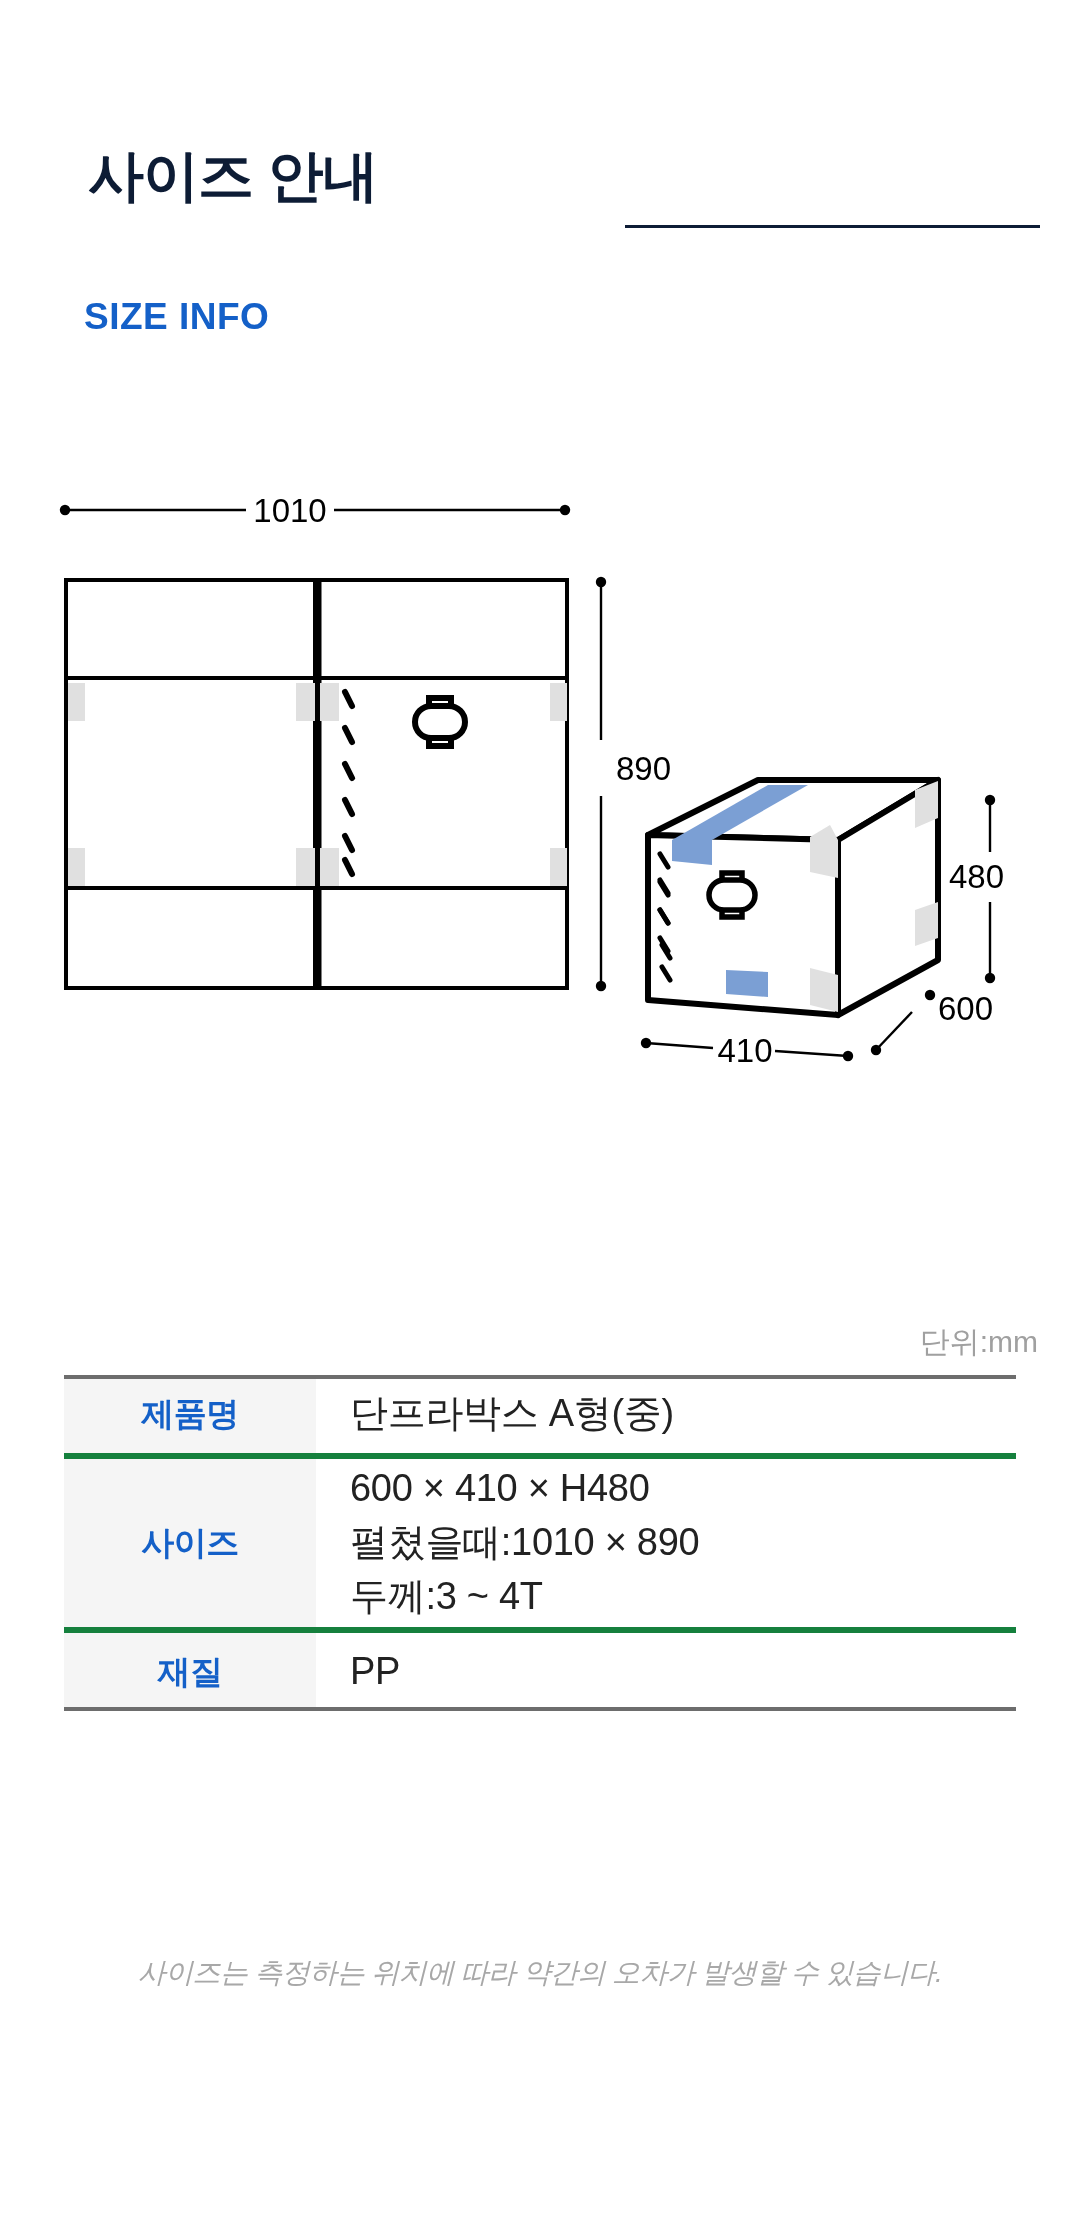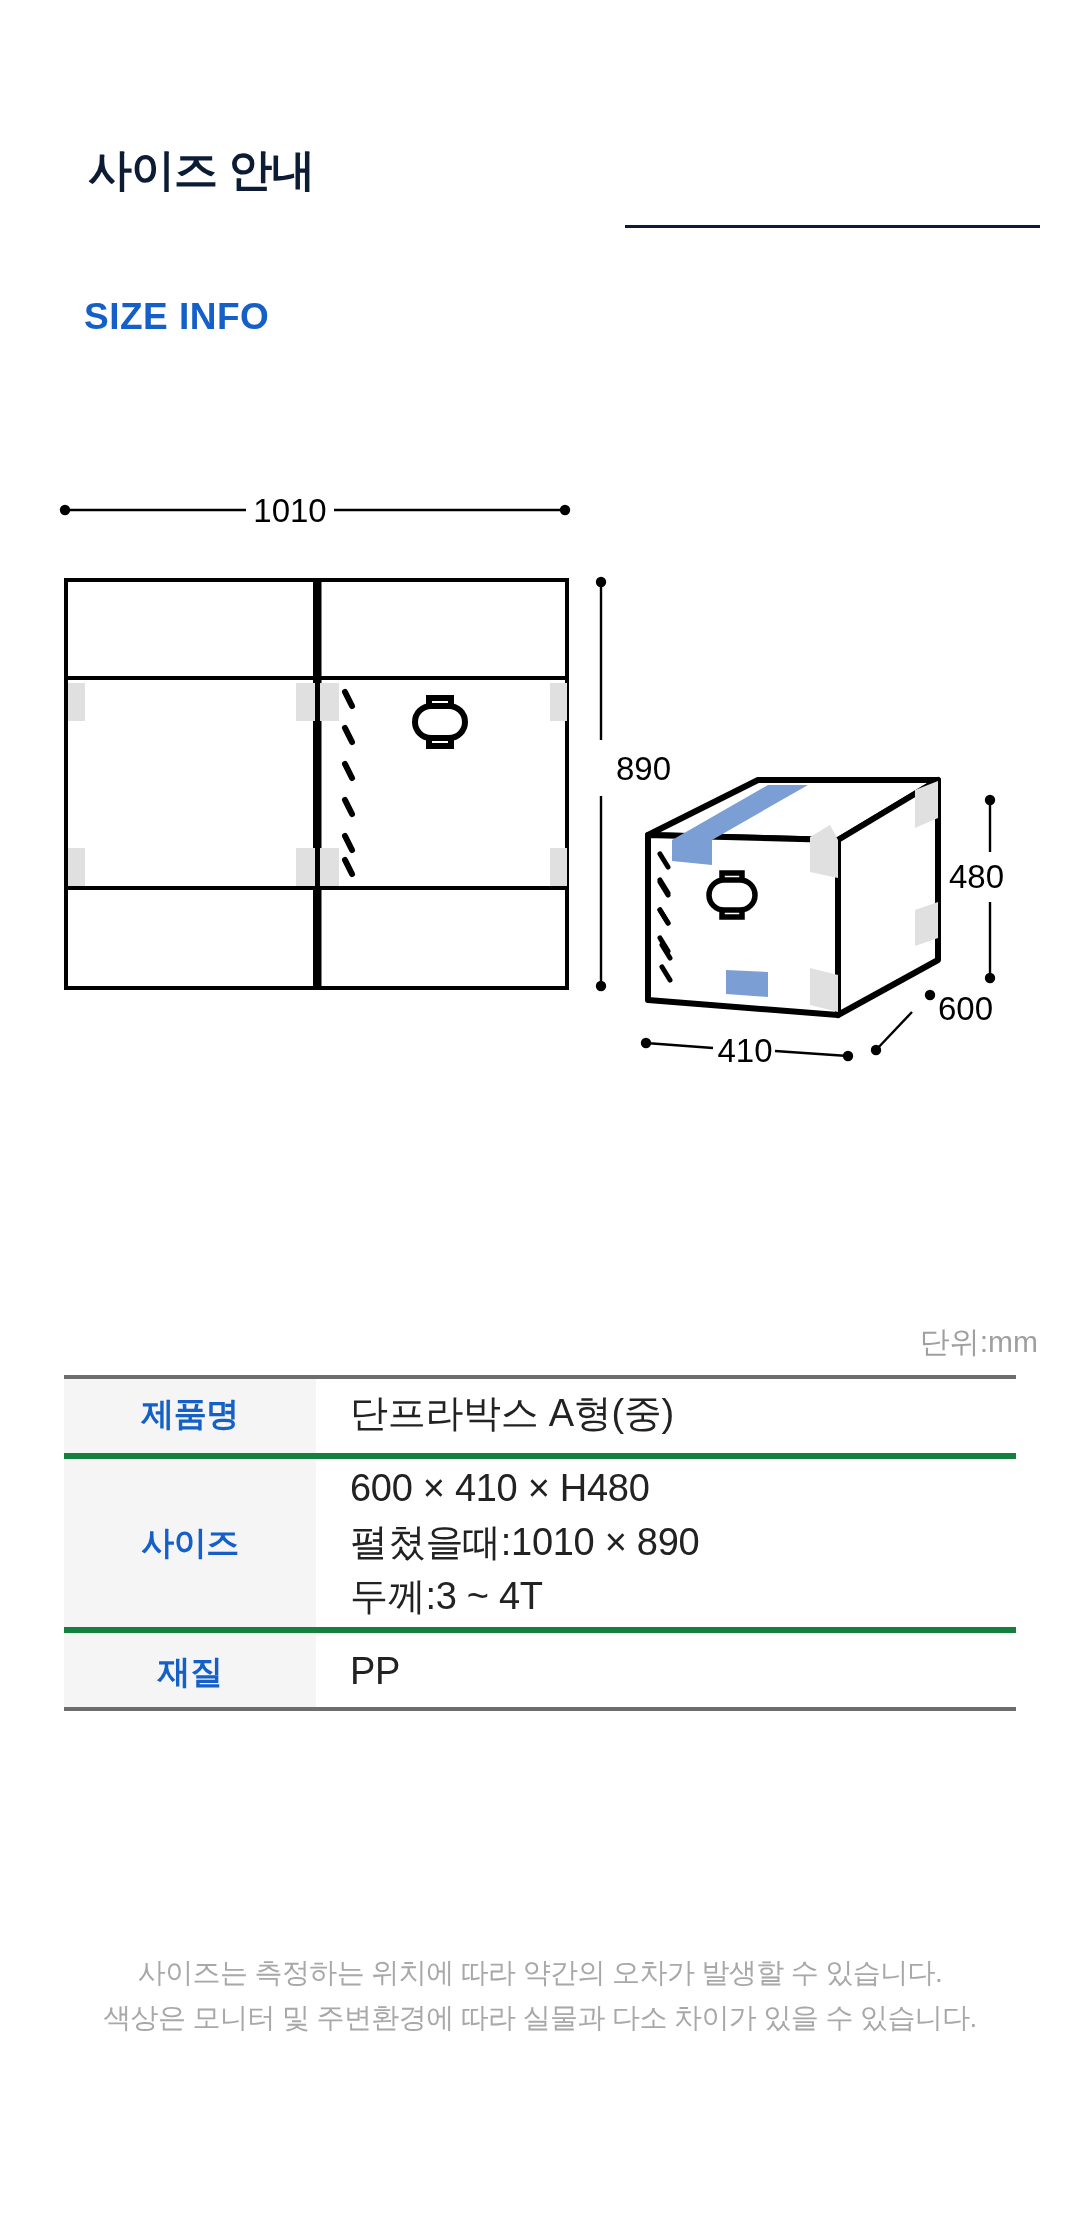--- a/index.html
+++ b/index.html
@@ -20,21 +20,21 @@
   .header {
     position: absolute;
     left: 0; top: 0;
     width: 1080px;
     height: 400px;
   }
   .title {
     position: absolute;
     left: 88px;
     top: 148px;
-    font-size: 44px;
+    font-size: 56px;
     font-weight: bold;
     letter-spacing: -1px;
     color: #0d1c35;
     line-height: 1;
     white-space: nowrap;
   }
   .title-rule {
     position: absolute;
     left: 625px;
     top: 225px;
@@ -142,21 +142,21 @@
     position: absolute;
     left: 0;
     top: 1950px;
     width: 1080px;
     text-align: center;
     color: #a8a8a8;
     font-size: 28px;
     line-height: 1.62;
     letter-spacing: -0.6px;
   }
-  .footer-notes div { white-space: nowrap; }
+  .footer-notes div { white-space: nowrap; font-style: italic; }
 </style>
 </head>
 <body>
 
 <div class="header">
   <div class="title">사이즈 안내</div>
   <div class="title-rule"></div>
   <div class="subtitle">SIZE INFO</div>
 </div>
 
@@ -314,14 +314,13 @@
         <th class="label rowpad">재질</th>
         <td class="value rowpad">PP</td>
       </tr>
     </tbody>
   </table>
   <div class="rule-bottom"></div>
 </div>
 
 <div class="footer-notes">
   <div>사이즈는 측정하는 위치에 따라 약간의 오차가 발생할 수 있습니다.</div>
-  <div>색상은 모니터 및 주변환경에 따라 실물과 다소 차이가 있을 수 있습니다.</div>
 </div>
 
 </body></html>

